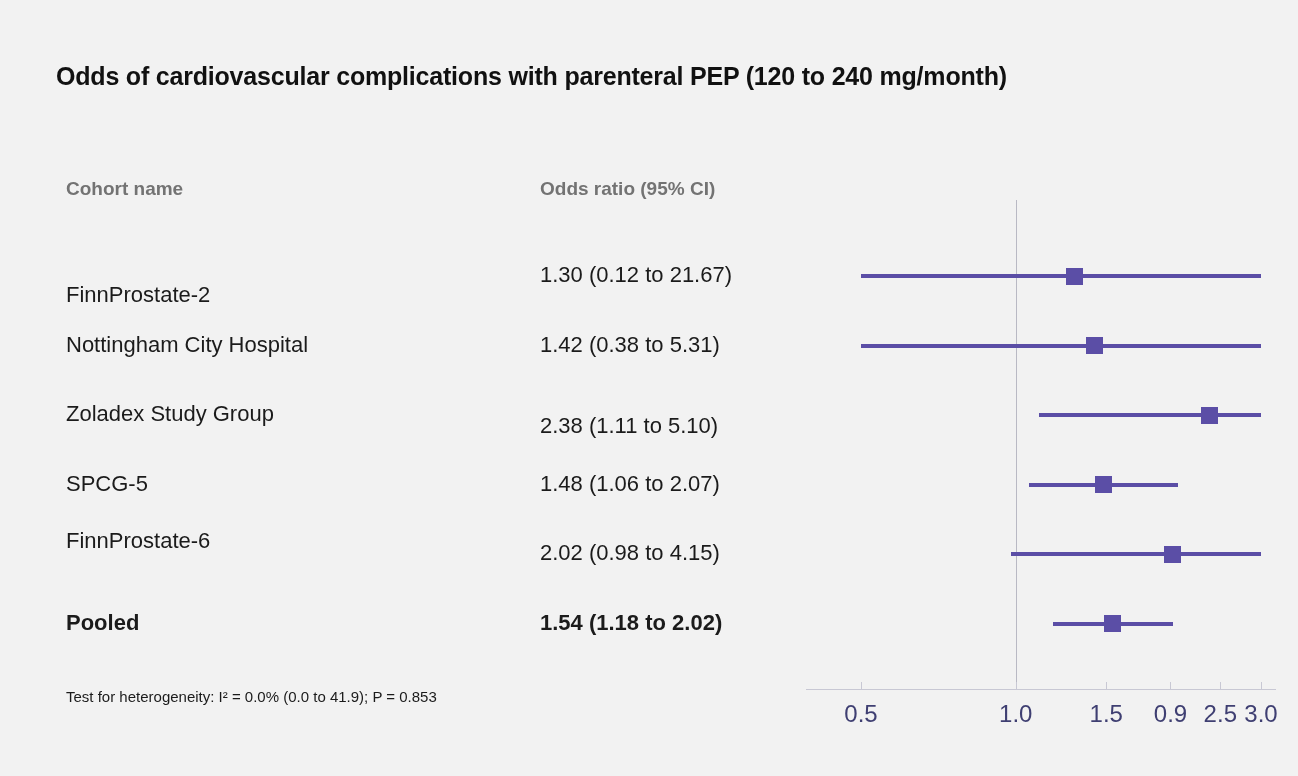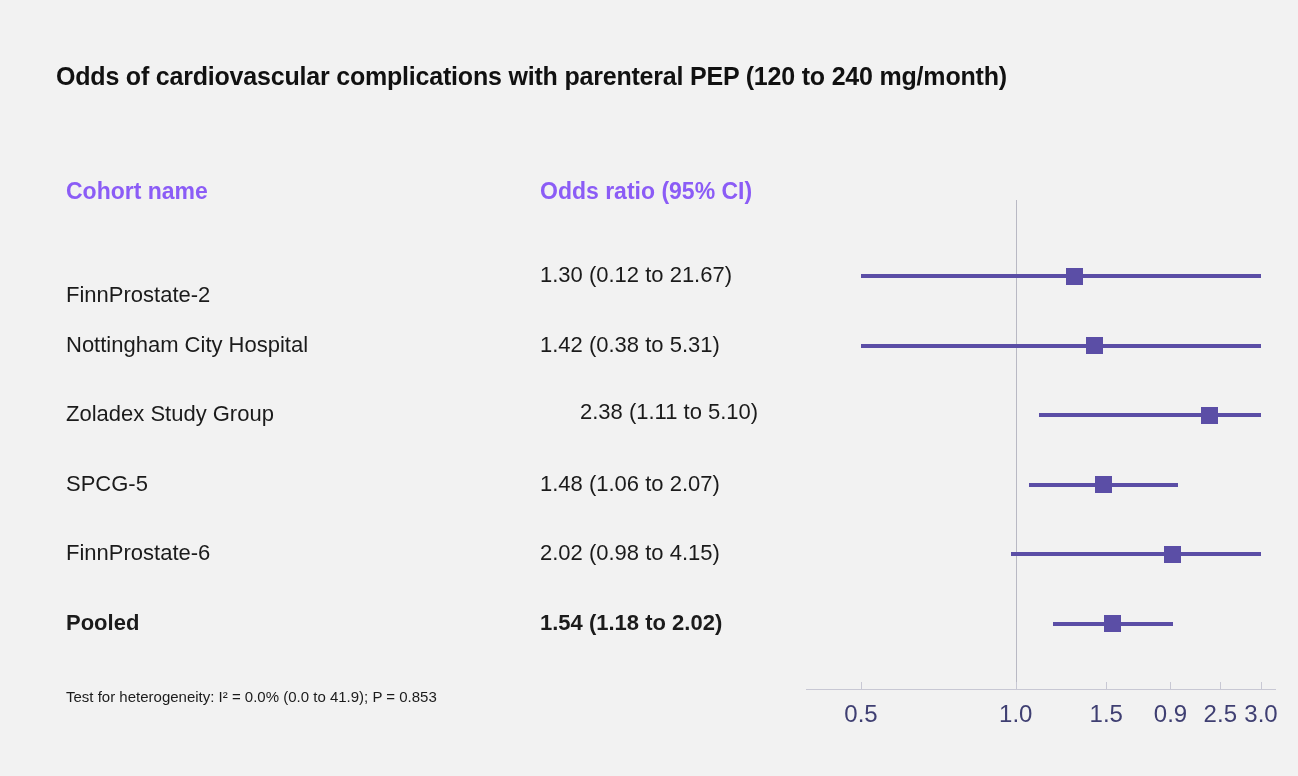--- a/index.html
+++ b/index.html
@@ -25,23 +25,23 @@
     top: 62px;
     font-size: 25px;
     font-weight: bold;
     letter-spacing: -0.2px;
     color: #111111;
     white-space: nowrap;
   }
   .col-head {
     position: absolute;
     top: 178px;
-    font-size: 23px;
+    font-size: 19px;
     font-weight: bold;
-    color: #8b5cf6;
+    color: #737373;
     white-space: nowrap;
   }
   .col-head.cohort { left: 66px; }
   .col-head.odds { left: 540px; }
 
   .row-label {
     position: absolute;
     font-size: 22px;
     color: #1b1b1b;
     white-space: nowrap;
@@ -124,24 +124,24 @@
 
   <div class="col-head cohort">Cohort name</div>
   <div class="col-head odds">Odds ratio (95% CI)</div>
 
   <div id="table-rows">
       <div class="row-label name" style="top: 262px; margin-top: 20px;">FinnProstate-2</div>
       <div class="row-label value" style="top: 262px;">1.30 (0.12 to 21.67)</div>
       <div class="row-label name" style="top: 331.5px;">Nottingham City Hospital</div>
       <div class="row-label value" style="top: 331.5px;">1.42 (0.38 to 5.31)</div>
       <div class="row-label name" style="top: 401px;">Zoladex Study Group</div>
-      <div class="row-label value" style="top: 399px; margin-left: 40px;">2.38 (1.11 to 5.10)</div>
+      <div class="row-label value" style="top: 413px;">2.38 (1.11 to 5.10)</div>
       <div class="row-label name" style="top: 470.5px;">SPCG-5</div>
       <div class="row-label value" style="top: 470.5px;">1.48 (1.06 to 2.07)</div>
-      <div class="row-label name" style="top: 540px;">FinnProstate-6</div>
+      <div class="row-label name" style="top: 528px;">FinnProstate-6</div>
       <div class="row-label value" style="top: 540px;">2.02 (0.98 to 4.15)</div>
       <div class="row-label name pooled" style="top: 609.5px;">Pooled</div>
       <div class="row-label value pooled" style="top: 609.5px;">1.54 (1.18 to 2.02)</div>
     </div>
 
   <div class="heterogeneity">Test for heterogeneity: I² = 0.0% (0.0 to 41.9); P = 0.853</div>
 
   <div class="plot" id="plot">
     <div class="axis-line"></div>
   <div class="null-line" style="left: 209.741px; height: 490px;"></div>

